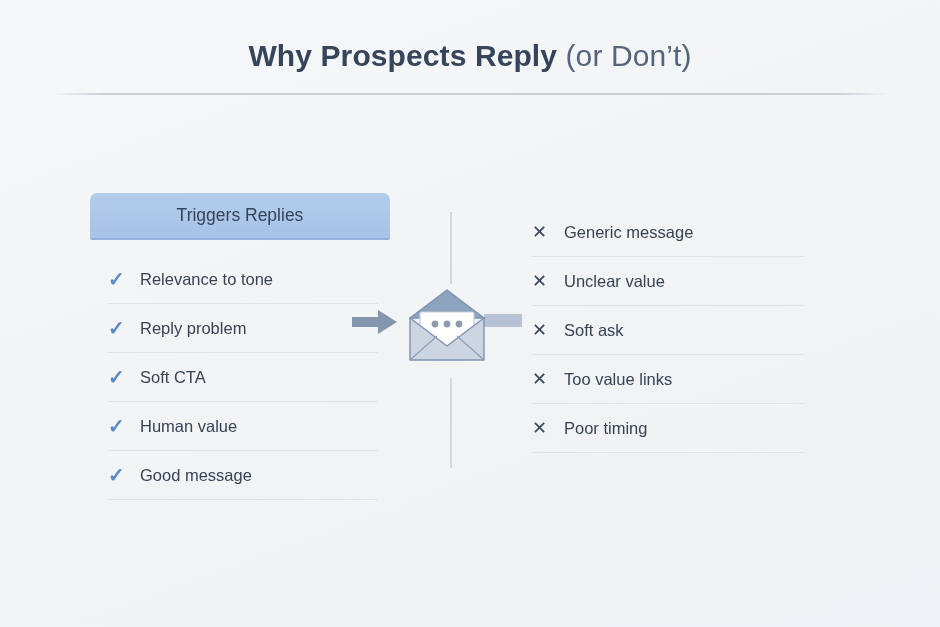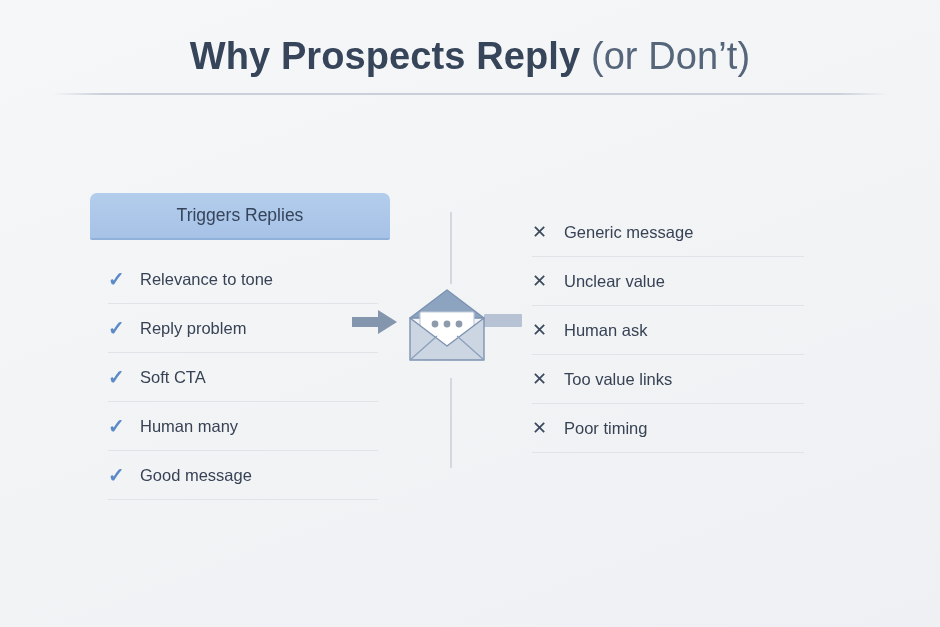--- a/index.html
+++ b/index.html
@@ -23,21 +23,21 @@
 
   
   .title-wrap {
     position: absolute;
     top: 36px;
     left: 0;
     width: 940px;
     text-align: center;
   }
   .title {
-    font-size: 38px;
+    font-size: 30px;
     line-height: 40px;
     color: #3b4a5e;
     letter-spacing: 0.1px;
     white-space: nowrap;
   }
   .title .t-strong {
     font-weight: bold;
     color: #36455a;
   }
   .title .t-light {
@@ -201,21 +201,21 @@
       <li class="row">
         <span class="row-mark">
             <span class="check-glyph">✓</span>
           </span>
         <span class="row-label">Soft CTA</span>
       </li>
       <li class="row">
         <span class="row-mark">
             <span class="check-glyph">✓</span>
           </span>
-        <span class="row-label">Human many</span>
+        <span class="row-label">Human value</span>
       </li>
       <li class="row">
         <span class="row-mark">
             <span class="check-glyph">✓</span>
           </span>
         <span class="row-label">Good message</span>
       </li>
     </ul>
   </div>
 
@@ -230,21 +230,21 @@
       <li class="row">
         <span class="row-mark">
             <span class="x-glyph">✕</span>
           </span>
         <span class="row-label">Unclear value</span>
       </li>
       <li class="row">
         <span class="row-mark">
             <span class="x-glyph">✕</span>
           </span>
-        <span class="row-label">Human ask</span>
+        <span class="row-label">Soft ask</span>
       </li>
       <li class="row">
         <span class="row-mark">
             <span class="x-glyph">✕</span>
           </span>
         <span class="row-label">Too value links</span>
       </li>
       <li class="row">
         <span class="row-mark">
             <span class="x-glyph">✕</span>

